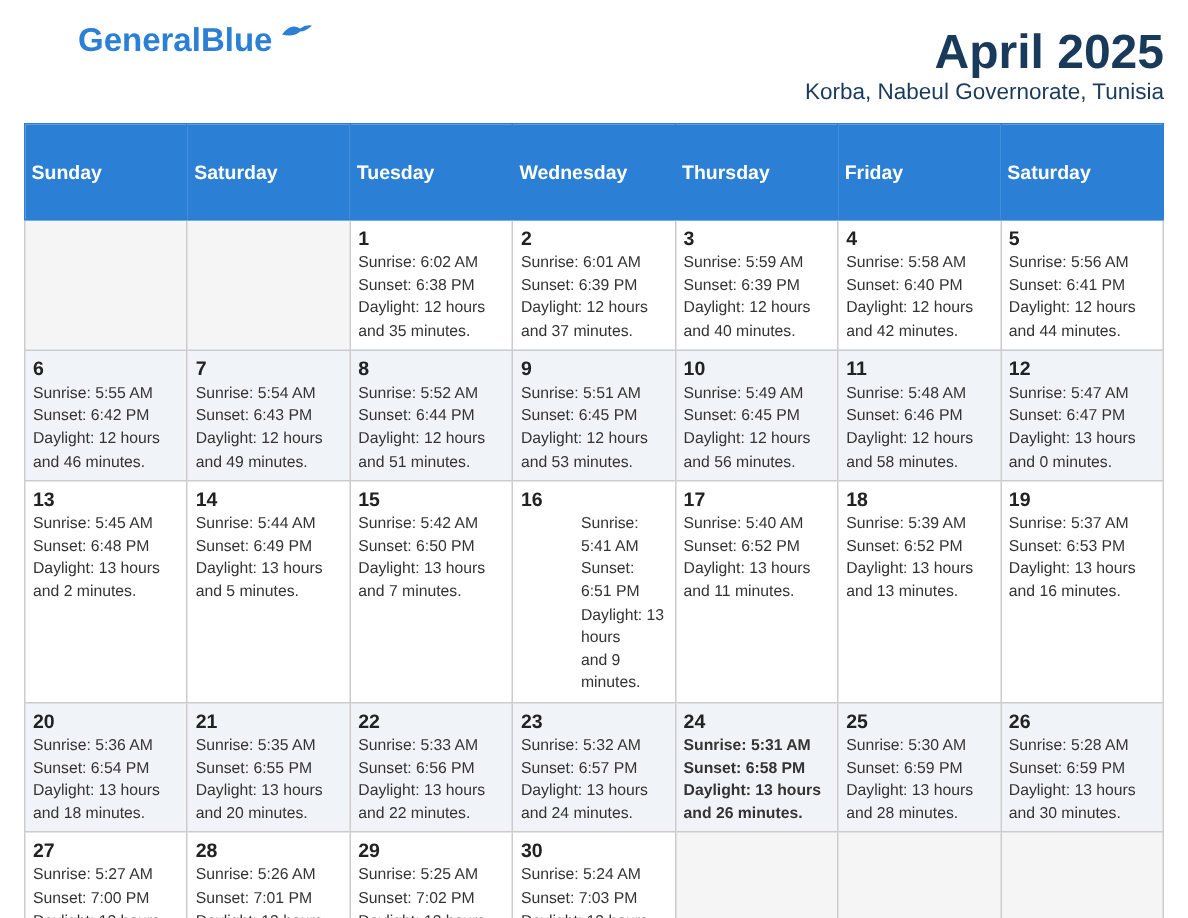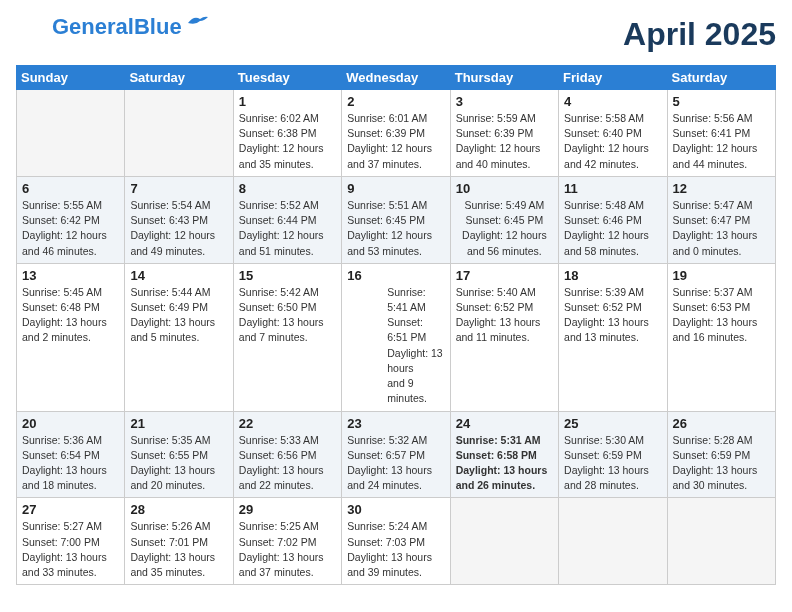--- a/index.html
+++ b/index.html
@@ -43,21 +43,21 @@
       color: #1a3a5c;
     }
     .calendar {
       width: 100%;
       border-collapse: collapse;
       font-size: 11px;
     }
     .calendar th {
       background: #2b7fd4;
       color: #fff;
-      padding: 4px 4px;
+      padding: 24px 4px;
       text-align: left;
       font-size: 13px;
       font-weight: bold;
       border: 1px solid #2b7fd4;
     }
     .calendar td {
       border: 1px solid #ccc;
       vertical-align: top;
       padding: 4px 5px;
       width: 108px;
@@ -91,20 +91,21 @@
       <span class="logo-text">
         <span>General</span><span style="color:#2b7fd4;">Blue</span>
       </span>
       <svg width="22" height="16" viewBox="0 0 22 16" style="margin-left:4px; margin-top:-8px;">
         <path d="M2,8 Q8,0 14,4 Q18,1 22,2 Q18,6 14,6 Q10,10 2,8Z" fill="#2b7fd4"></path>
       </svg>
     </div>
   </div>
   <div class="title-block">
     <div class="month-year">April 2025</div>
+    <div class="location">Korba, Nabeul Governorate, Tunisia</div>
   </div>
 </div>
 
 <table class="calendar">
   <thead>
     <tr>
     <th>Sunday</th>
         <th>Saturday</th>
         <th>Tuesday</th>
         <th>Wednesday</th>
@@ -177,21 +178,21 @@
         </td>
         <td>
           <div class="day-num">9</div>
           <div class="day-detail" style="white-space: pre-line;">Sunrise: 5:51 AM
 Sunset: 6:45 PM
 Daylight: 12 hours
 and 53 minutes.</div>
         </td>
         <td>
           <div class="day-num">10</div>
-          <div class="day-detail" style="white-space: pre-line; text-align: center;">Sunrise: 5:49 AM
+          <div class="day-detail" style="white-space: pre-line;">Sunrise: 5:49 AM
 Sunset: 6:45 PM
 Daylight: 12 hours
 and 56 minutes.</div>
         </td>
         <td>
           <div class="day-num">11</div>
           <div class="day-detail" style="white-space: pre-line;">Sunrise: 5:48 AM
 Sunset: 6:46 PM
 Daylight: 12 hours
 and 58 minutes.</div>

